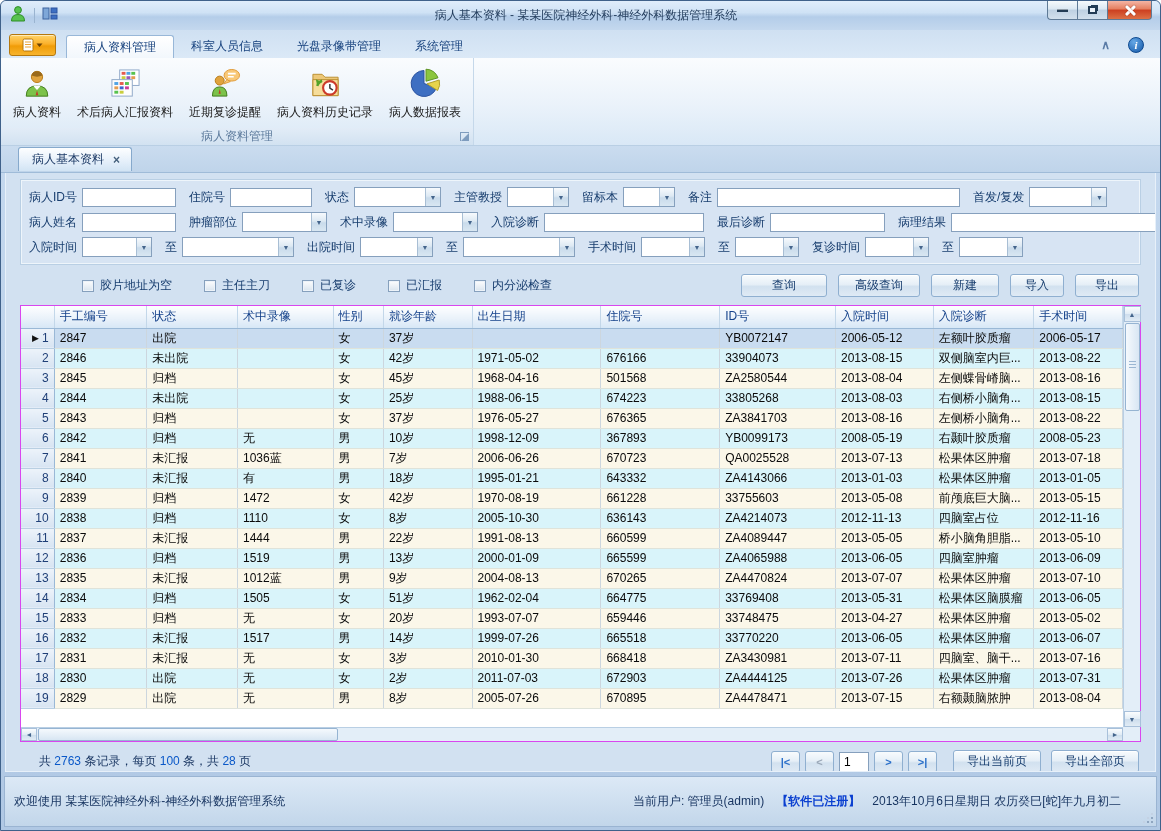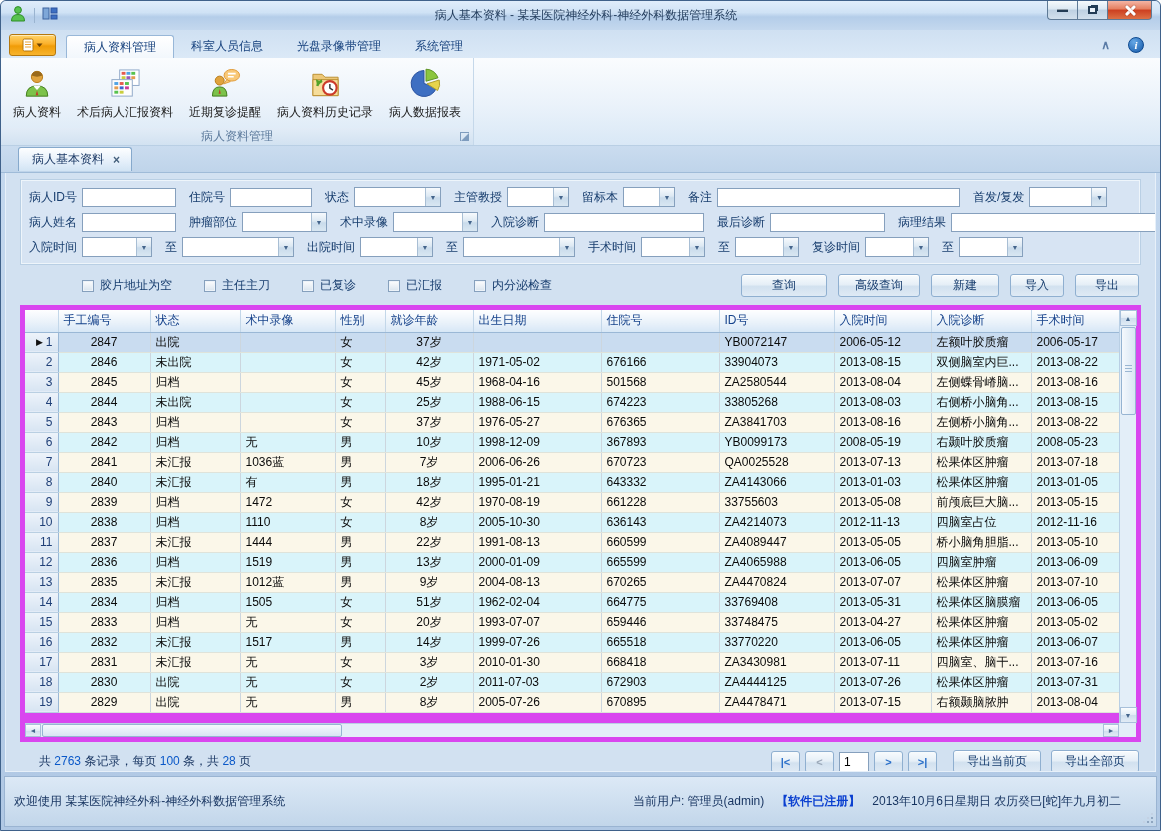--- a/index.html
+++ b/index.html
@@ -82,36 +82,36 @@
   .chk-wrap{display:flex;gap:32px;margin-left:62px;}
   .chk-item{display:flex;align-items:center;gap:6px;}
   .chk-box{width:12px;height:12px;border:1px solid #86a0bd;box-shadow:inset 0 0 0 1px #edf3f9;
     background:linear-gradient(#fdfdfe,#d9e4ee);}
   .chk-label{color:#173d6e;}
   .btn-wrap{margin-left:auto;display:flex;gap:11px;margin-right:2px;}
   .btn{height:23px;border:1px solid #8fafd0;border-radius:3px;color:#173d6e;display:flex;align-items:center;
     justify-content:center;background:linear-gradient(#f8fbfd,#e6eff7 45%,#d2e1ef 55%,#dfeaf5);
     box-shadow:inset 0 1px 0 #fff;white-space:nowrap;}
   
-  .grid-wrap{position:relative;flex:0 0 437px;border:5px solid #d946ef;background:#d946ef;}
+  .grid-wrap{position:relative;flex:0 0 437px;border:1px solid #d946ef;background:#ffffff;}
   .grid-body{position:absolute;top:0;left:0;right:17px;bottom:14px;overflow:hidden;}
   table{border-collapse:collapse;table-layout:fixed;width:100%;}
   th{height:22px;background:linear-gradient(#fefeff,#eaf2fa 55%,#d7e7f6);border-right:1px solid #c3d7e9;
     border-bottom:1px solid #9ab8d6;color:#15428b;font-weight:normal;text-align:left;padding:0 5px;
     white-space:nowrap;overflow:hidden;}
   td{height:20px;padding:0 5px;border-right:1px solid #ccd6de;border-bottom:1px solid #dfe3da;
     white-space:nowrap;overflow:hidden;color:#0a0a0a;}
   tr.cyan td{background:#d9f4fa;}
   tr.cream td{background:#fbf7e9;}
   tr.sel td{background:#c9dcf0;}
   table td.selcol{background:linear-gradient(#edf3fa,#d7e4f2);border-right:1px solid #9ab8d6;
     border-bottom:1px solid #b9cfe2;color:#1f3f77;}
   .selcell{display:flex;align-items:center;justify-content:flex-end;gap:3px;}
   .row-arrow{font-size:9px;color:#111;}
-  .align-r{text-align:center;}
+  .align-r{text-align:left;}
   .vscroll{position:absolute;top:0;right:0;bottom:14px;width:17px;background:#e3eef8;
     border-left:1px solid #b9cfe4;display:flex;flex-direction:column;align-items:center;}
   .sb-btn{width:17px;height:16px;border:1px solid #a8c0da;color:#44658c;font-size:7px;display:flex;
     align-items:center;justify-content:center;
     background:linear-gradient(#fbfdfe,#e1ecf5 50%,#cddded 51%,#e1ecf5);}
   .v-thumb{width:15px;height:88px;margin-top:1px;border:1px solid #96b4d2;border-radius:2px;position:relative;
     background:linear-gradient(90deg,#f5f9fd,#d8e6f3);}
   .v-thumb::after{content:'';position:absolute;left:3px;right:3px;top:40px;height:1px;background:#9ab6d2;
     box-shadow:0 3px 0 #9ab6d2,0 -3px 0 #9ab6d2;}
   .sb-down{margin-top:auto;}

